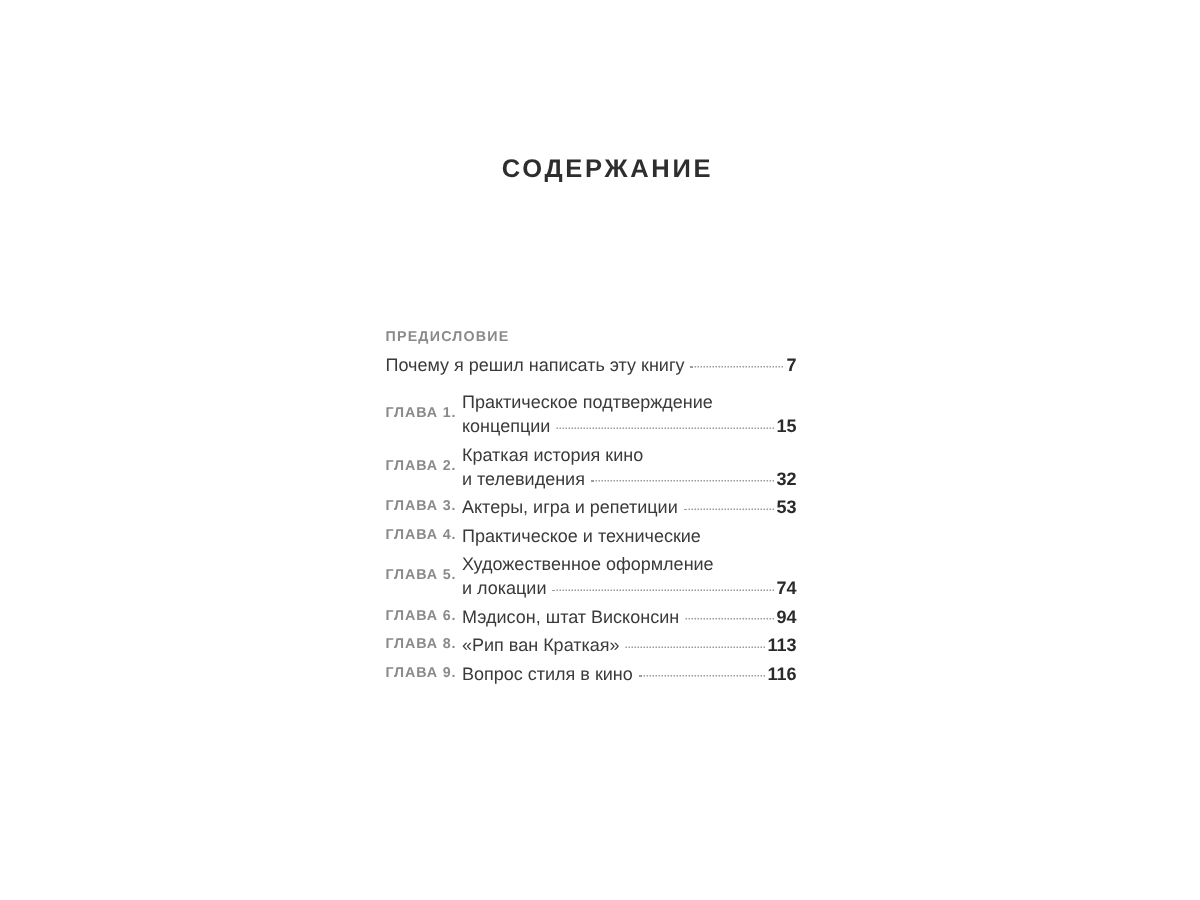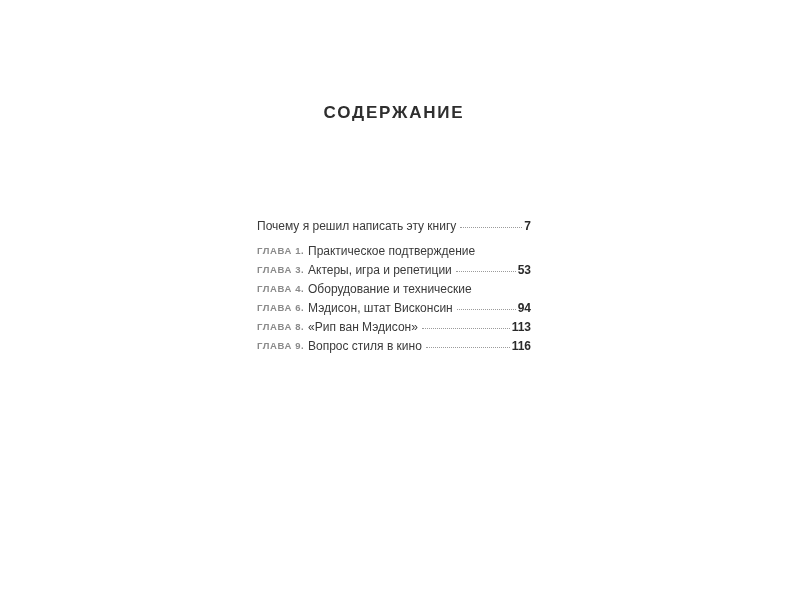--- a/index.html
+++ b/index.html
@@ -11,21 +11,21 @@
   }
   .page {
     position: relative;
     width: 800px;
     height: 600px;
     background: #ffffff;
     overflow: hidden;
   }
   .toc-title {
     position: absolute;
-    left: 257px;
+    left: 268px;
     top: 103px;
     width: 274px;
     text-align: center;
     font-size: 17px;
     line-height: 20px;
     font-weight: 700;
     letter-spacing: 1.8px;
     color: #2e2e2e;
     white-space: nowrap;
   }
@@ -76,70 +76,102 @@
     color: #2a2a2a;
     white-space: nowrap;
   }
 </style>
 </head>
 <body>
 
 <div class="page">
   <h1 class="toc-title">СОДЕРЖАНИЕ</h1>
   <div class="toc-list">
+      <div class="section-label">ПРЕДИСЛОВИЕ</div>
       <div class="toc-entry no-label">
         <span class="entry-body">
           <span class="entry-line">
             <span class="entry-text">Почему я решил написать эту книгу</span>
             <span class="leader"></span>
             <span class="page-num">7</span>
           </span>
         </span>
       </div>
       <div class="toc-entry">
         <span class="entry-label">ГЛАВА 1.</span>
         <span class="entry-body">
           <span class="entry-line">
             <span class="entry-text">Практическое подтверждение</span>
+          </span>
+          <span class="entry-line">
+            <span class="entry-text">концепции</span>
+            <span class="leader"></span>
+            <span class="page-num">15</span>
+          </span>
+        </span>
+      </div>
+      <div class="toc-entry">
+        <span class="entry-label">ГЛАВА 2.</span>
+        <span class="entry-body">
+          <span class="entry-line">
+            <span class="entry-text">Краткая история кино</span>
+          </span>
+          <span class="entry-line">
+            <span class="entry-text">и телевидения</span>
+            <span class="leader"></span>
+            <span class="page-num">32</span>
           </span>
         </span>
       </div>
       <div class="toc-entry">
         <span class="entry-label">ГЛАВА 3.</span>
         <span class="entry-body">
           <span class="entry-line">
             <span class="entry-text">Актеры, игра и репетиции</span>
             <span class="leader"></span>
             <span class="page-num">53</span>
           </span>
         </span>
       </div>
       <div class="toc-entry">
         <span class="entry-label">ГЛАВА 4.</span>
         <span class="entry-body">
           <span class="entry-line">
-            <span class="entry-text">Оборудование и технические</span>
+            <span class="entry-text">Практическое и технические</span>
+          </span>
+        </span>
+      </div>
+      <div class="toc-entry">
+        <span class="entry-label">ГЛАВА 5.</span>
+        <span class="entry-body">
+          <span class="entry-line">
+            <span class="entry-text">Художественное оформление</span>
+          </span>
+          <span class="entry-line">
+            <span class="entry-text">и локации</span>
+            <span class="leader"></span>
+            <span class="page-num">74</span>
           </span>
         </span>
       </div>
       <div class="toc-entry">
         <span class="entry-label">ГЛАВА 6.</span>
         <span class="entry-body">
           <span class="entry-line">
             <span class="entry-text">Мэдисон, штат Висконсин</span>
             <span class="leader"></span>
             <span class="page-num">94</span>
           </span>
         </span>
       </div>
       <div class="toc-entry">
         <span class="entry-label">ГЛАВА 8.</span>
         <span class="entry-body">
           <span class="entry-line">
-            <span class="entry-text">«Рип ван Мэдисон»</span>
+            <span class="entry-text">«Рип ван Краткая»</span>
             <span class="leader"></span>
             <span class="page-num">113</span>
           </span>
         </span>
       </div>
       <div class="toc-entry">
         <span class="entry-label">ГЛАВА 9.</span>
         <span class="entry-body">
           <span class="entry-line">
             <span class="entry-text">Вопрос стиля в кино</span>

